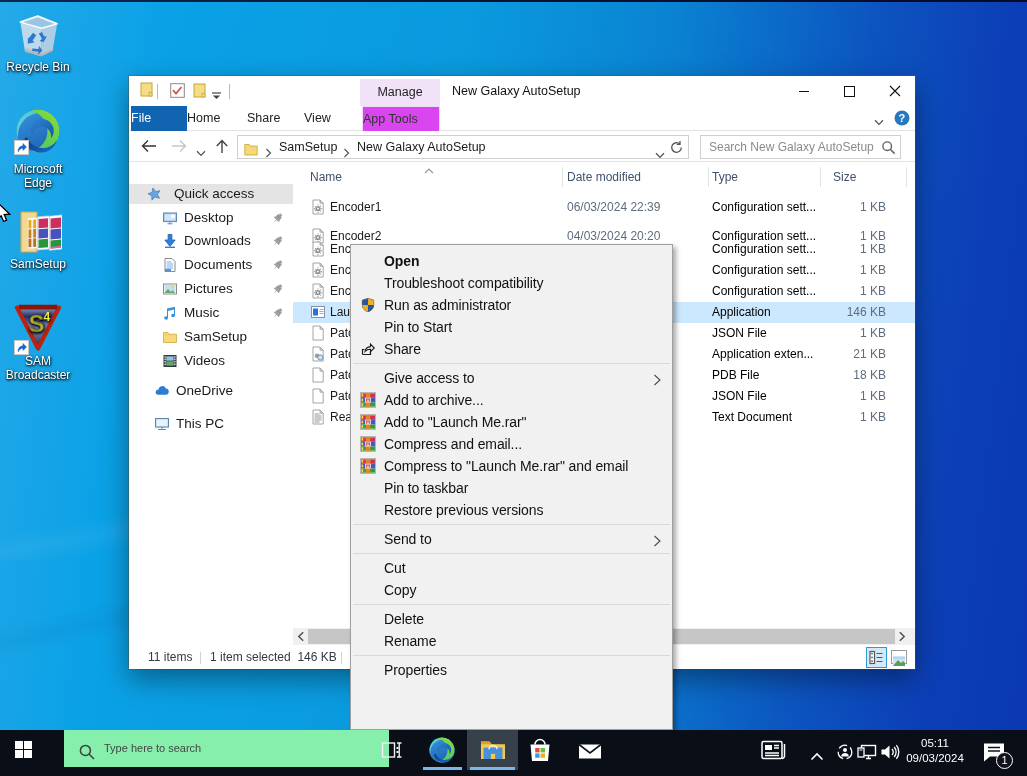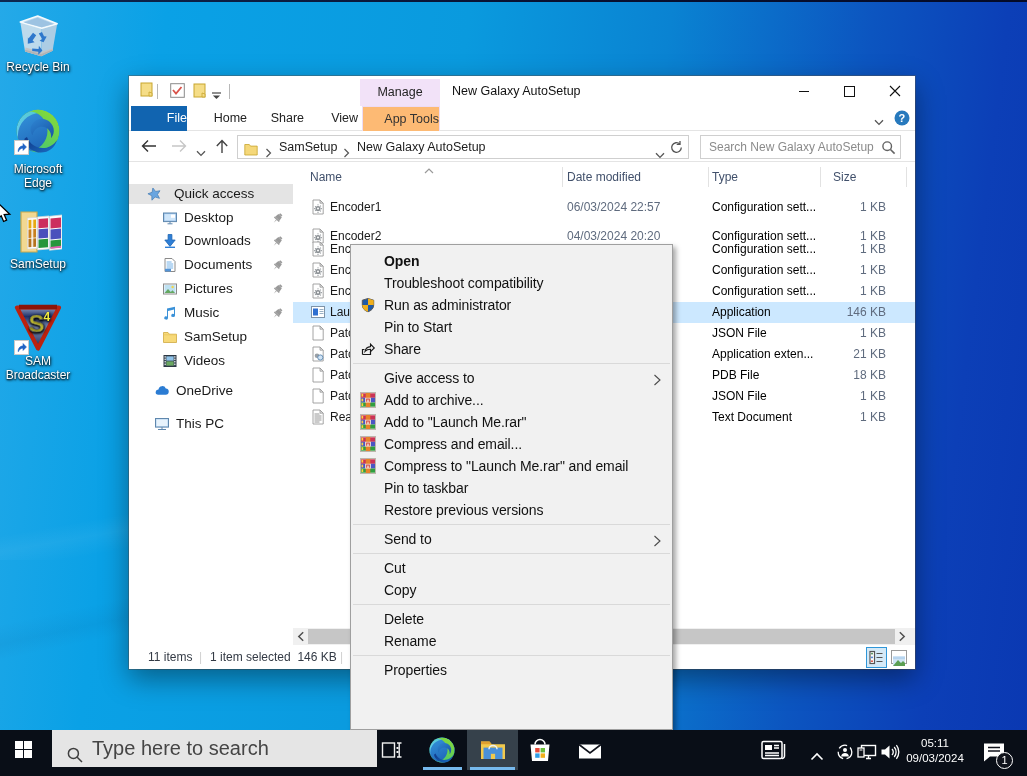--- a/index.html
+++ b/index.html
@@ -5,36 +5,36 @@
 *{margin:0;padding:0;box-sizing:border-box}
 html,body{width:1027px;height:776px;overflow:hidden;font-family:"Liberation Sans",sans-serif;position:relative;background:#0c40af}
 #desktop{position:absolute;left:0;top:0;width:1027px;height:776px;
  background:linear-gradient(97deg,#25a9e8 0%,#0aa1e6 15%,#0a9ade 42%,#0a83d2 60%,#0c55c0 78%,#0c3fb7 90%,#0a38b2 100%)}
 #desktop:before{content:"";position:absolute;left:0;top:0;width:1027px;height:2px;background:linear-gradient(90deg,#0d2750,#081030 55%,#040b28)}
 .dicon{position:absolute;width:76px;text-align:center;color:#fff;font-size:12px;line-height:13.5px;text-shadow:0 1px 2px rgba(0,0,0,.9),1px 1px 3px rgba(0,0,0,.8)}
 .dicon .ic{position:relative;margin:0 auto 3px;width:48px;height:48px}
 .shortcut{position:absolute;left:0;bottom:0;width:15px;height:15px;background:#fff;border:1px solid #c8c8c8}
 .shortcut svg{position:absolute;left:0px;top:0px}
 #taskbar{position:absolute;left:0;top:730px;width:1027px;height:46px;background:#090e17}
-#tsearch{position:absolute;left:52px;top:0px;width:325px;height:37px;background:#e5e5e5;color:#454545;font-size:20px;line-height:37px}
+#tsearch{position:absolute;left:64px;top:0px;width:325px;height:37px;background:#86efac;color:#454545;font-size:11px;line-height:37px}
 #tsearch span{margin-left:40px}
 .tbicon{position:absolute}
 .underline{position:absolute;top:37px;height:2.5px;background:#76b9ed}
 #explhl{position:absolute;left:467px;top:0;width:51px;height:40px;background:#36414b}
 #clock{position:absolute;left:903px;top:6px;width:64px;color:#fff;font-size:11.5px;text-align:center;line-height:14.5px}
 #win{position:absolute;left:129px;top:76px;width:786px;height:593px;background:#fff;box-shadow:0 10px 26px rgba(0,0,0,.4),0 0 0 1px rgba(90,90,90,.45)}
 #manage{position:absolute;left:231px;top:3px;width:80px;height:27px;background:#f2e2f8;color:#242424;font-size:12.5px;text-align:center;line-height:27px}
 #wtitle{position:absolute;left:323px;top:0;height:30px;line-height:30px;font-size:12.5px;color:#111}
 .qat{position:absolute;top:7px}
 .qsep{position:absolute;top:8px;width:1px;height:15px;background:#b8b8b8}
 .capbtn{position:absolute;top:0;height:30px;width:30px;color:#111;text-align:center}
 #tabs{position:absolute;left:0;top:30px;width:786px;height:25px;background:#fff;border-bottom:1px solid #e4e4e4}
-.tab{position:absolute;top:0;height:25px;font-size:12.5px;color:#222;text-align:right;line-height:24px}
+.tab{position:absolute;top:0;height:25px;font-size:12.5px;color:#222;text-align:left;line-height:24px}
 #tfile{left:2px;width:56px;background:#1164b0;color:#fff}
-#apptools{background:#fdba74;border:1px solid #eddcf5;border-bottom:none;color:#333}
+#apptools{background:#d946ef;border:1px solid #eddcf5;border-bottom:none;color:#333}
 #addr{position:absolute;left:0;top:55px;width:786px;height:31px;background:#fff;border-bottom:1px solid #e4e4e4}
 .navarr{position:absolute;top:8px}
 #addrbox{position:absolute;left:108px;top:4px;width:452px;height:24px;border:1px solid #cfcfcf;background:#fff;font-size:12.5px;color:#1c1c1c;line-height:22px}
 #searchbox{position:absolute;left:571px;top:4px;width:201px;height:24px;border:1px solid #cfcfcf;background:#fff;font-size:12px;color:#8b8b8b;line-height:22px}
 #sidebar{position:absolute;left:0;top:86px;width:164px;height:466px;background:#fff;font-size:13.5px;color:#1a1a1a}
 .srow{position:absolute;left:0;width:164px;height:20px;line-height:20px}
 .srow .lbl{position:absolute}
 .srow .sic{position:absolute;top:2px;width:17px;height:17px}
 .srow .sic svg{display:block}
 .srow .pin{position:absolute;left:142px;top:4px}
@@ -437,21 +437,21 @@
             <g fill="#8b9094">
               <circle cx="8" cy="9.6" r="2.6"></circle>
               <g stroke="#8b9094" stroke-width="1.3">
                 <path d="M8 6.2V5.4M8 13v.8M11.1 9.6h.8M4.1 9.6h.8M10.2 7.4l.6-.6M5.2 11.8l.6-.6M10.2 11.8l.6.6M5.2 7.4l.6.6"></path>
               </g>
               <circle cx="8" cy="9.6" r="1" fill="#fff"></circle>
             </g>
           </svg>
         </span>
         <span class="nm">Encoder1</span>
-        <span class="dt">06/03/2024 22:57</span>
+        <span class="dt">06/03/2024 22:39</span>
         <span class="tp">Configuration sett...</span>
         <span class="sz">1 KB</span>
       </div>
 <div class="frow" style="top:64px">
         <span class="fic">
           <svg width="16" height="16" viewBox="0 0 16 16">
             <path d="M3 1h7l3.2 3.2V15H3z" fill="#fff" stroke="#9a9a9a" stroke-width="0.9"></path>
             <path d="M10 1l3.2 3.2H10z" fill="#ddd" stroke="#9a9a9a" stroke-width="0.8"></path>
             <g fill="#8b9094">
               <circle cx="8" cy="9.6" r="2.6"></circle>

